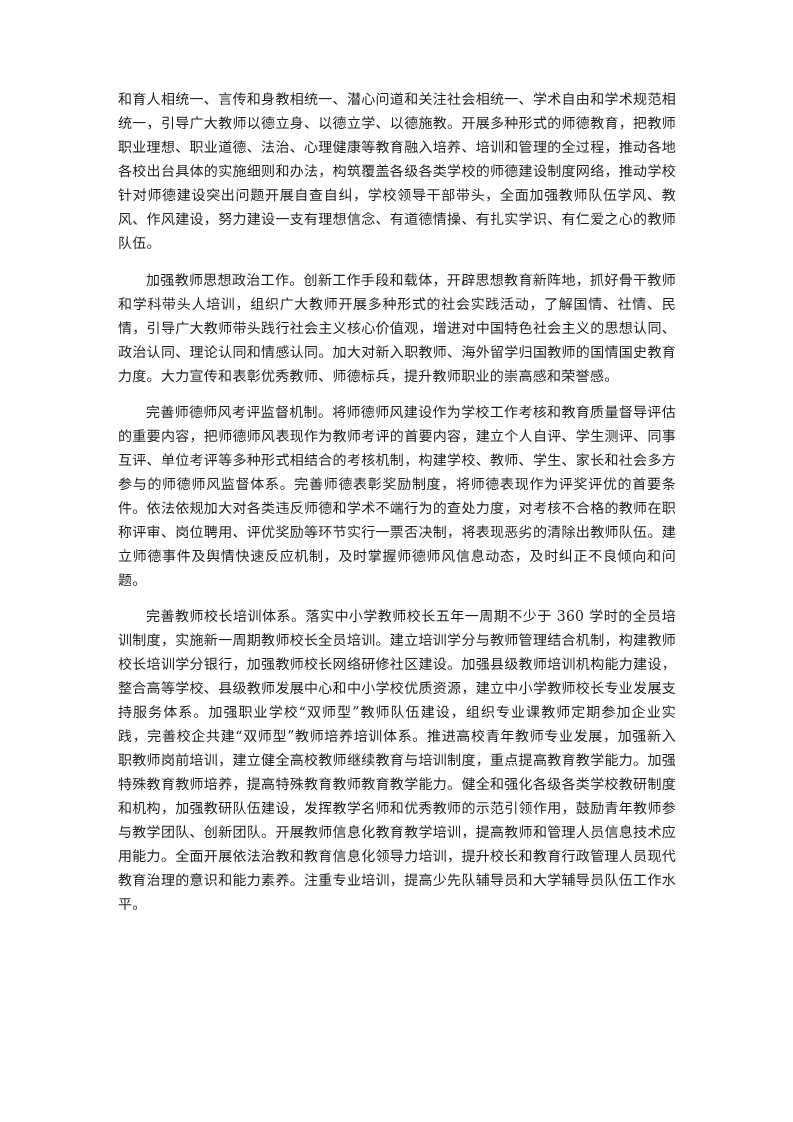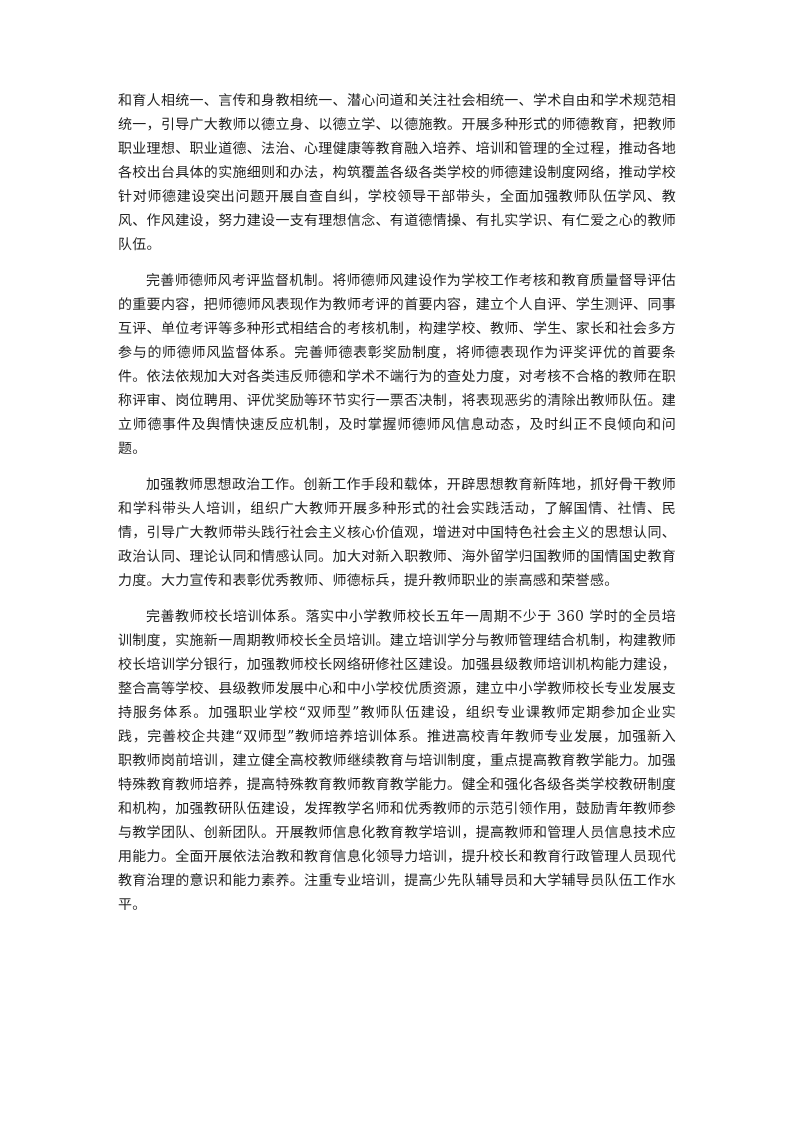--- a/index.html
+++ b/index.html
@@ -26,28 +26,29 @@
     text-align: justify;
     text-justify: inter-ideograph;
     letter-spacing: 0.3px;
   }
   .para {
     margin: 0 0 12px 0;
     text-indent: 2em;
   }
   .para.no-indent {
     text-indent: 0;
+    font-family: Liberation Mono, monospace;
   }
   .lead {
     font-weight: bold;
   }
 </style>
 </head>
 <body>
 
 <div class="page">
   <div class="content">
     <p class="para no-indent">和育人相统一、言传和身教相统一、潜心问道和关注社会相统一、学术自由和学术规范相统一，引导广大教师以德立身、以德立学、以德施教。开展多种形式的师德教育，把教师职业理想、职业道德、法治、心理健康等教育融入培养、培训和管理的全过程，推动各地各校出台具体的实施细则和办法，构筑覆盖各级各类学校的师德建设制度网络，推动学校针对师德建设突出问题开展自查自纠，学校领导干部带头，全面加强教师队伍学风、教风、作风建设，努力建设一支有理想信念、有道德情操、有扎实学识、有仁爱之心的教师队伍。</p>
+    <p class="para">加强教师思想政治工作。创新工作手段和载体，开辟思想教育新阵地，抓好骨干教师和学科带头人培训，组织广大教师开展多种形式的社会实践活动，了解国情、社情、民情，引导广大教师带头践行社会主义核心价值观，增进对中国特色社会主义的思想认同、政治认同、理论认同和情感认同。加大对新入职教师、海外留学归国教师的国情国史教育力度。大力宣传和表彰优秀教师、师德标兵，提升教师职业的崇高感和荣誉感。</p>
     <p class="para">完善师德师风考评监督机制。将师德师风建设作为学校工作考核和教育质量督导评估的重要内容，把师德师风表现作为教师考评的首要内容，建立个人自评、学生测评、同事互评、单位考评等多种形式相结合的考核机制，构建学校、教师、学生、家长和社会多方参与的师德师风监督体系。完善师德表彰奖励制度，将师德表现作为评奖评优的首要条件。依法依规加大对各类违反师德和学术不端行为的查处力度，对考核不合格的教师在职称评审、岗位聘用、评优奖励等环节实行一票否决制，将表现恶劣的清除出教师队伍。建立师德事件及舆情快速反应机制，及时掌握师德师风信息动态，及时纠正不良倾向和问题。</p>
-    <p class="para">加强教师思想政治工作。创新工作手段和载体，开辟思想教育新阵地，抓好骨干教师和学科带头人培训，组织广大教师开展多种形式的社会实践活动，了解国情、社情、民情，引导广大教师带头践行社会主义核心价值观，增进对中国特色社会主义的思想认同、政治认同、理论认同和情感认同。加大对新入职教师、海外留学归国教师的国情国史教育力度。大力宣传和表彰优秀教师、师德标兵，提升教师职业的崇高感和荣誉感。</p>
     <p class="para">完善教师校长培训体系。落实中小学教师校长五年一周期不少于 360 学时的全员培训制度，实施新一周期教师校长全员培训。建立培训学分与教师管理结合机制，构建教师校长培训学分银行，加强教师校长网络研修社区建设。加强县级教师培训机构能力建设，整合高等学校、县级教师发展中心和中小学校优质资源，建立中小学教师校长专业发展支持服务体系。加强职业学校“双师型”教师队伍建设，组织专业课教师定期参加企业实践，完善校企共建“双师型”教师培养培训体系。推进高校青年教师专业发展，加强新入职教师岗前培训，建立健全高校教师继续教育与培训制度，重点提高教育教学能力。加强特殊教育教师培养，提高特殊教育教师教育教学能力。健全和强化各级各类学校教研制度和机构，加强教研队伍建设，发挥教学名师和优秀教师的示范引领作用，鼓励青年教师参与教学团队、创新团队。开展教师信息化教育教学培训，提高教师和管理人员信息技术应用能力。全面开展依法治教和教育信息化领导力培训，提升校长和教育行政管理人员现代教育治理的意识和能力素养。注重专业培训，提高少先队辅导员和大学辅导员队伍工作水平。</p>
   </div>
 </div>
 
 </body></html>

